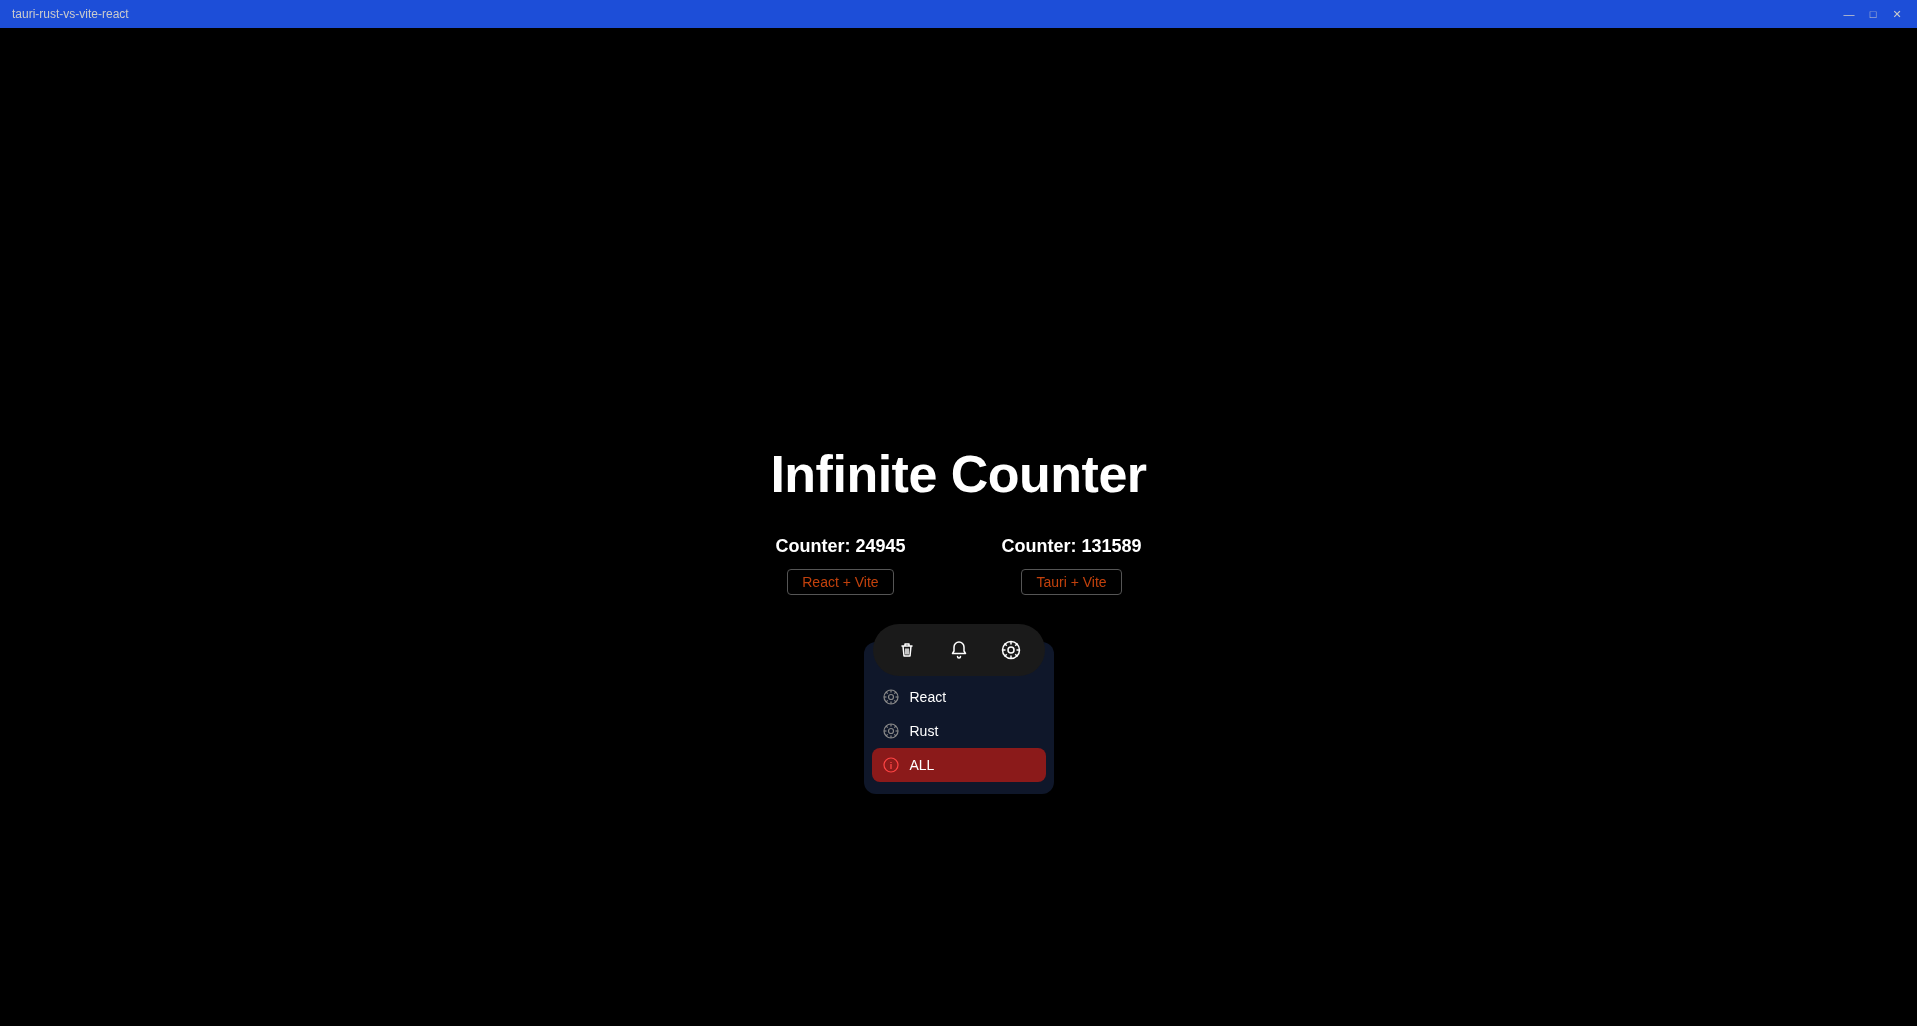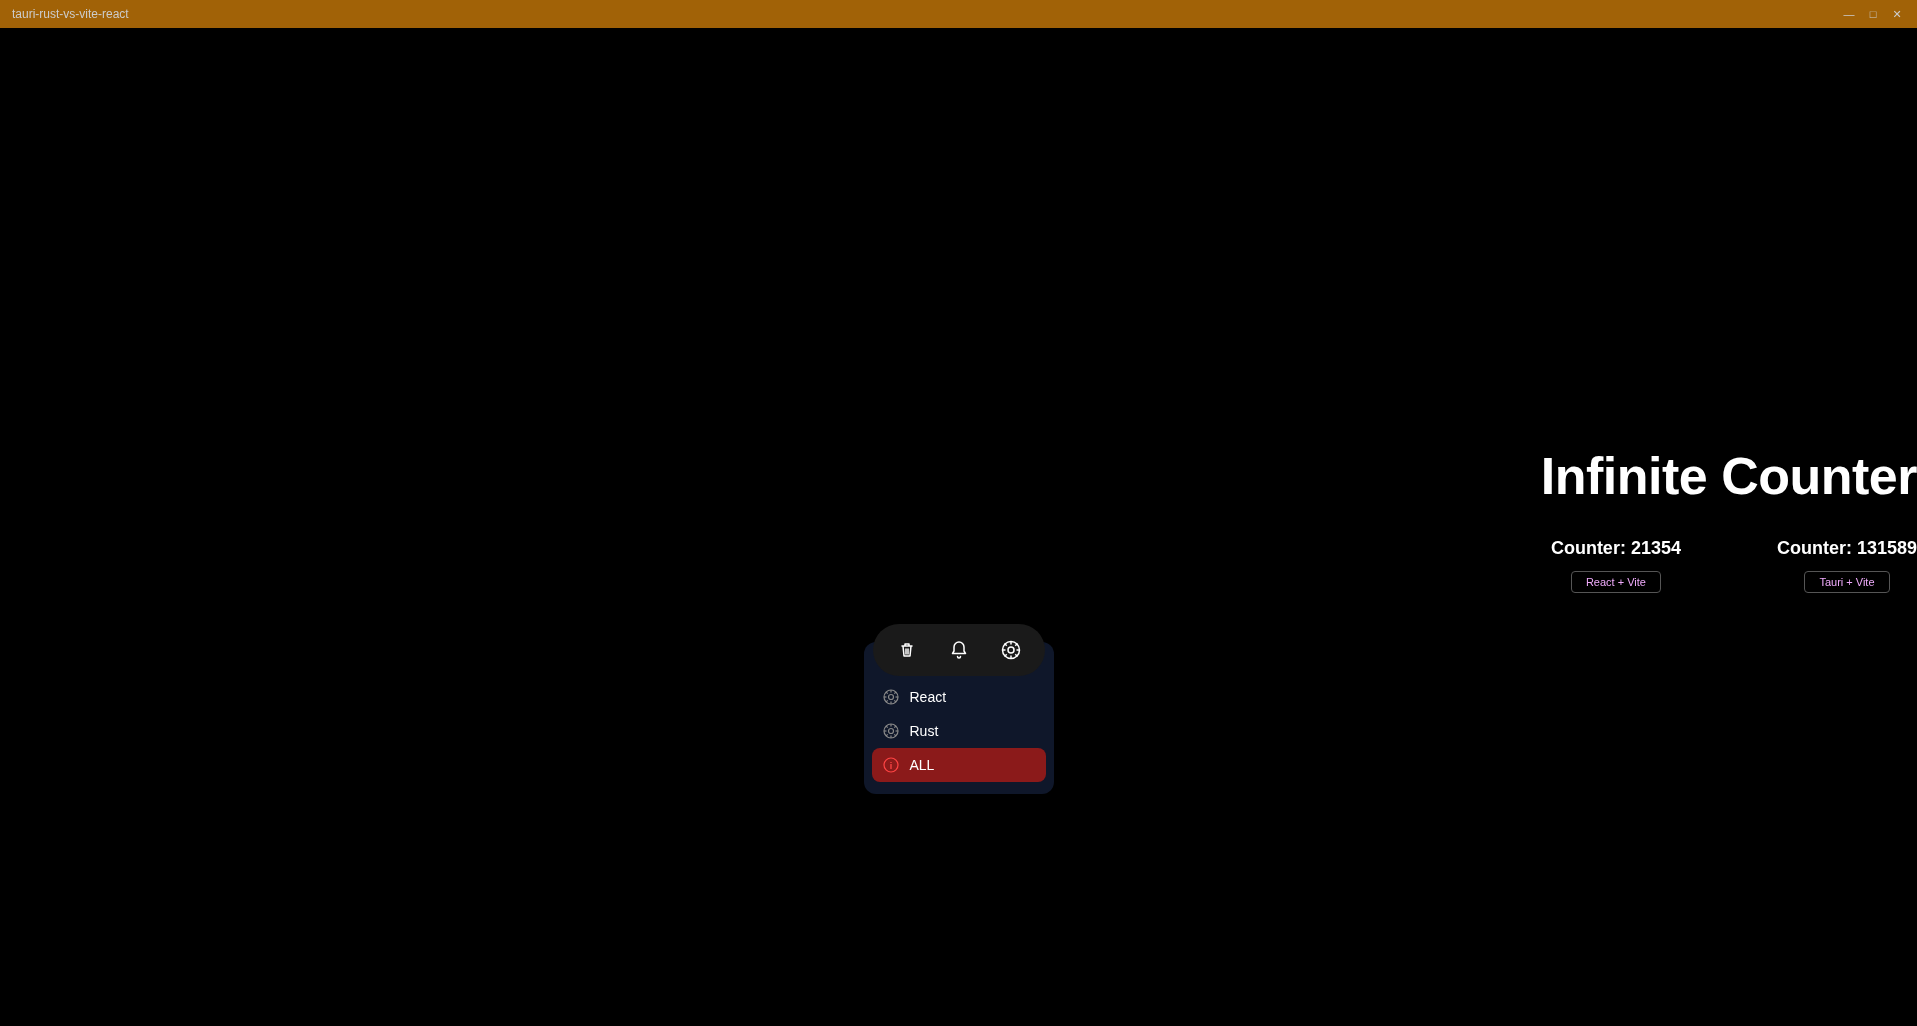--- a/index.html
+++ b/index.html
@@ -18,21 +18,21 @@
       position: relative;
     }
 
     
     .title-bar {
       position: absolute;
       top: 0;
       left: 0;
       width: 100%;
       height: 28px;
-      background-color: #a16207;
+      background-color: #1d4ed8;
       display: flex;
       align-items: center;
       justify-content: space-between;
       padding: 0 12px;
       z-index: 100;
     }
 
     .title-bar-title {
       font-size: 12px;
       color: #cccccc;
@@ -60,21 +60,21 @@
 
     
     .main-content {
       position: absolute;
       top: 28px;
       left: 0;
       width: 100%;
       height: calc(100% - 28px);
       display: flex;
       flex-direction: column;
-      align-items: flex-end;
+      align-items: center;
       justify-content: center;
       gap: 8px;
     }
 
     
     .app-title {
       font-size: 52px;
       font-weight: 800;
       color: #ffffff;
       margin-bottom: 24px;
@@ -99,22 +99,22 @@
     .counter-value {
       font-size: 18px;
       font-weight: 600;
       color: #ffffff;
     }
 
     .counter-badge {
       border: 1px solid #555555;
       border-radius: 4px;
       padding: 4px 14px;
-      font-size: 11px;
-      color: #f0abfc;
+      font-size: 14px;
+      color: #c2410c;
       background: transparent;
       cursor: pointer;
     }
 
     
     .popup-area {
       position: absolute;
       bottom: 220px;
       left: 50%;
       transform: translateX(-50%);
@@ -211,21 +211,21 @@
     <button class="title-bar-btn">✕</button>
   </div>
 </div>
 
 <div class="main-content">
 
   <h1 class="app-title">Infinite Counter</h1>
 
   <div class="counters-row">
     <div class="counter-block">
-      <span class="counter-value">Counter: 21354</span>
+      <span class="counter-value">Counter: 24945</span>
       <button class="counter-badge">React + Vite</button>
     </div>
 
     <div class="counter-block">
       <span class="counter-value">Counter: 131589</span>
       <button class="counter-badge">Tauri + Vite</button>
     </div>
   </div>
 
 </div>

